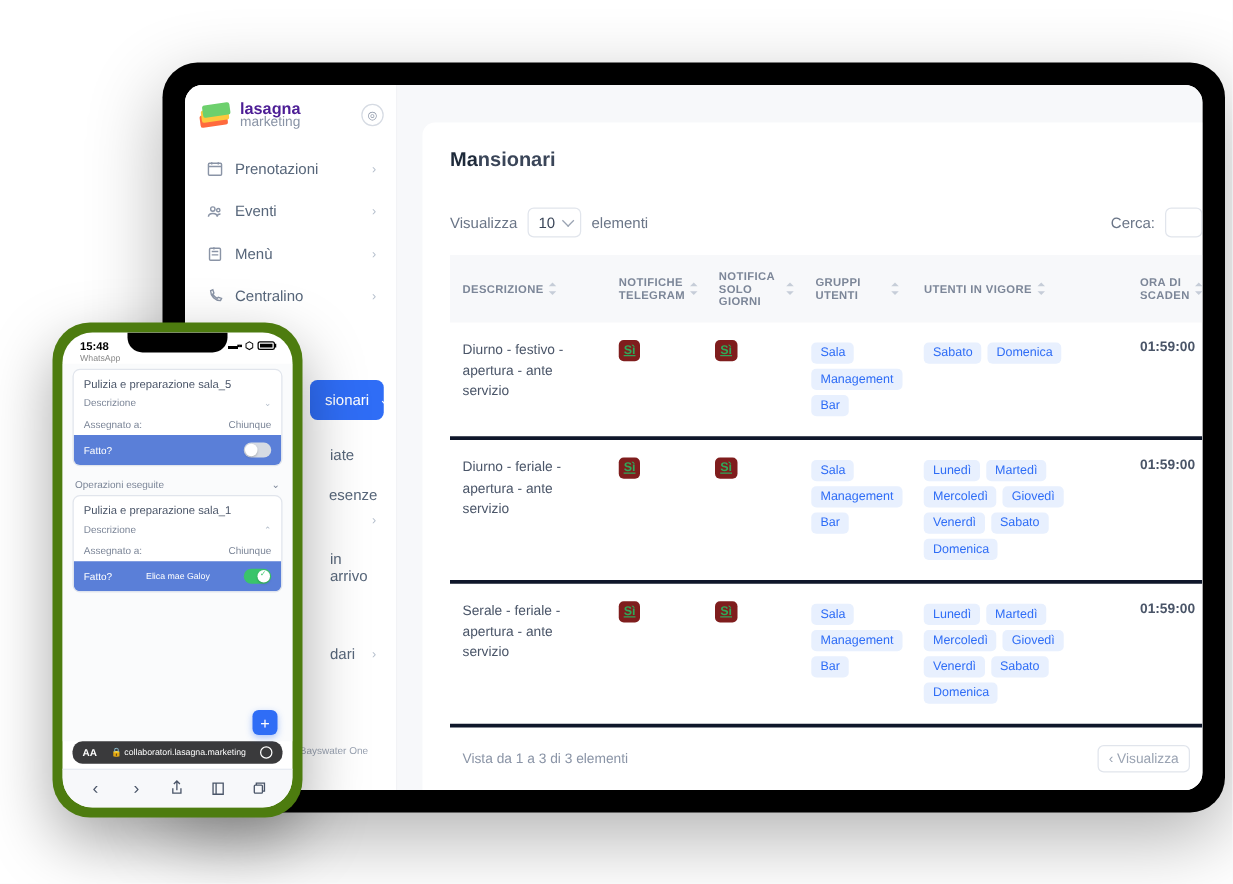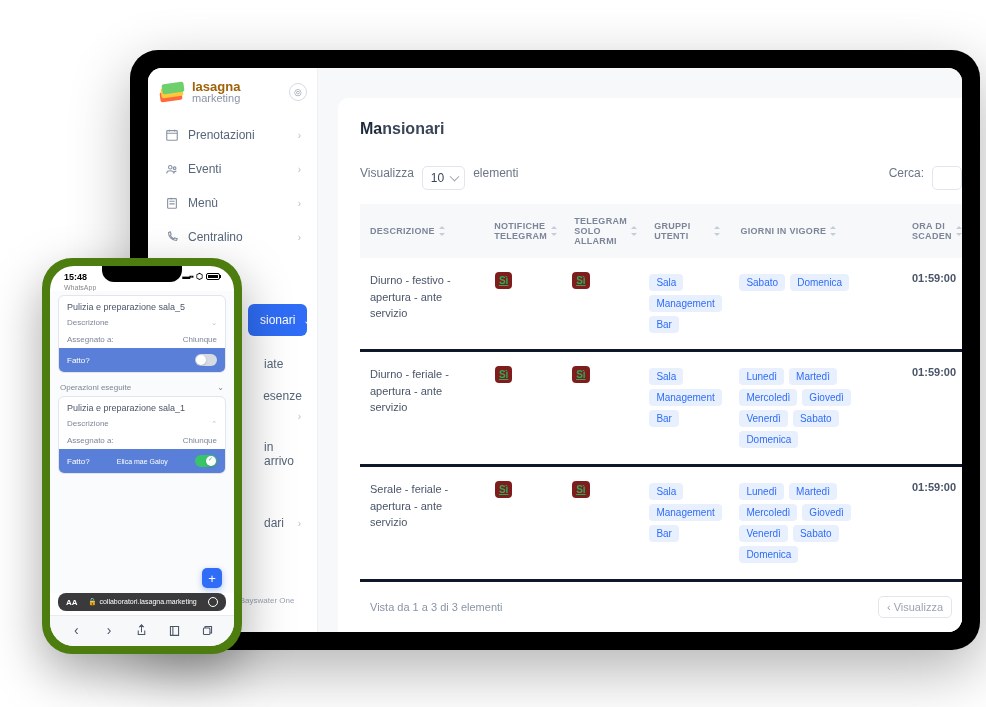--- a/index.html
+++ b/index.html
@@ -11,36 +11,36 @@
 
 
 .sidebar { width: 170px; background: #fff; border-right: 1px solid #eef0f3; display: flex; flex-direction: column; padding: 12px 10px; }
 .logo-row { display: flex; align-items: center; gap: 6px; margin-bottom: 14px; }
 .logo-mark { width: 28px; height: 22px; position: relative; }
 .logo-mark .stripe { position: absolute; width: 22px; height: 10px; border-radius: 2px; transform: rotate(-8deg); }
 .logo-mark .s1 { background: #ff6a3d; top: 10px; left: 2px; }
 .logo-mark .s2 { background: #ffc83d; top: 6px; left: 3px; }
 .logo-mark .s3 { background: #6dd06d; top: 2px; left: 4px; }
 .logo-text { display: flex; flex-direction: column; line-height: 1; }
-.logo-text .l1 { font-size: 13px; font-weight: 600; color: #a16207; }
+.logo-text .l1 { font-size: 13px; font-weight: 600; color: #4c1d95; }
 .logo-text .l2 { font-size: 11px; color: #8a94a6; }
 .collapse-btn { margin-left: auto; width: 18px; height: 18px; border: 1px solid #d6dbe3; border-radius: 50%; display: flex; align-items: center; justify-content: center; font-size: 9px; color: #8a94a6; cursor: pointer; }
 .nav-item { display: flex; align-items: center; gap: 8px; padding: 9px 6px; font-size: 12px; color: #57667a; cursor: pointer; border-radius: 6px; }
 .nav-item .nav-icon { width: 16px; height: 16px; display: flex; align-items: center; justify-content: center; color: #8a94a6; }
 .nav-item .chev { margin-left: auto; font-size: 10px; color: #b5bfcc; }
 .nav-item.active { background: #2f6df6; color: #fff; border-radius: 6px; }
 .nav-item.partial { color: #57667a; }
 .copyright { margin-top: auto; font-size: 8px; color: #9aa3b2; padding: 6px 4px; }
 
 
 .main { flex: 1; background: #f7f8fa; overflow: hidden; display: flex; flex-direction: column; }
 .main-inner { margin: 30px 0 0 20px; background: #fff; border-radius: 10px 0 0 0; padding: 22px 0 0 22px; flex: 1; overflow: hidden; }
 .page-title { font-size: 16px; color: #3a4558; margin-bottom: 28px; }
 .page-title .hl { color: #1e2a3a; }
-.controls-row { display: flex; font-size: 12px; color: #6a7587; margin-bottom: 14px; gap: 8px; }
+.controls-row { display: flex; align-items: center; font-size: 12px; color: #6a7587; margin-bottom: 14px; gap: 8px; }
 .select-box { border: 1px solid #e1e5ec; border-radius: 5px; padding: 4px 20px 4px 8px; font-size: 12px; color: #3a4558; position: relative; background: #fff; }
 .select-box::after { content: ''; position: absolute; right: 6px; top: 50%; width: 6px; height: 6px; border-right: 1px solid #9aa3b2; border-bottom: 1px solid #9aa3b2; transform: translateY(-70%) rotate(45deg); }
 .search-lbl { margin-left: auto; }
 .search-inp { border: 1px solid #e1e5ec; border-radius: 5px; padding: 4px 6px; width: 30px; font-size: 12px; }
 
 
 .tbl { width: 100%; }
 .tbl-head { display: flex; background: #f7f8fa; padding: 12px 0; }
 .th { font-size: 9px; font-weight: 700; color: #7c8698; letter-spacing: 0.3px; padding: 0 10px; display: flex; align-items: center; position: relative; }
 .th .sort { width: 8px; height: 10px; margin-left: 4px; position: relative; }
@@ -207,29 +207,29 @@
           <div class="tbl-head">
             <div class="th col-desc">
                 <span>DESCRIZIONE</span>
                 <span class="sort"></span>
               </div>
             <div class="th col-tg">
                 <span>NOTIFICHE TELEGRAM</span>
                 <span class="sort"></span>
               </div>
             <div class="th col-al">
-                <span>TELEGRAM SOLO ALLARMI</span>
+                <span>NOTIFICA SOLO GIORNI</span>
                 <span class="sort"></span>
               </div>
             <div class="th col-gr">
                 <span>GRUPPI UTENTI</span>
                 <span class="sort"></span>
               </div>
             <div class="th col-days">
-                <span>GIORNI IN VIGORE</span>
+                <span>UTENTI IN VIGORE</span>
                 <span class="sort"></span>
               </div>
             <div class="th col-time">
                 <span>ORA DI SCADEN</span>
                 <span class="sort"></span>
               </div>
           </div>
 
           <div class="tbl-row">
             <div class="td col-desc">Diurno - festivo - apertura - ante servizio</div>

